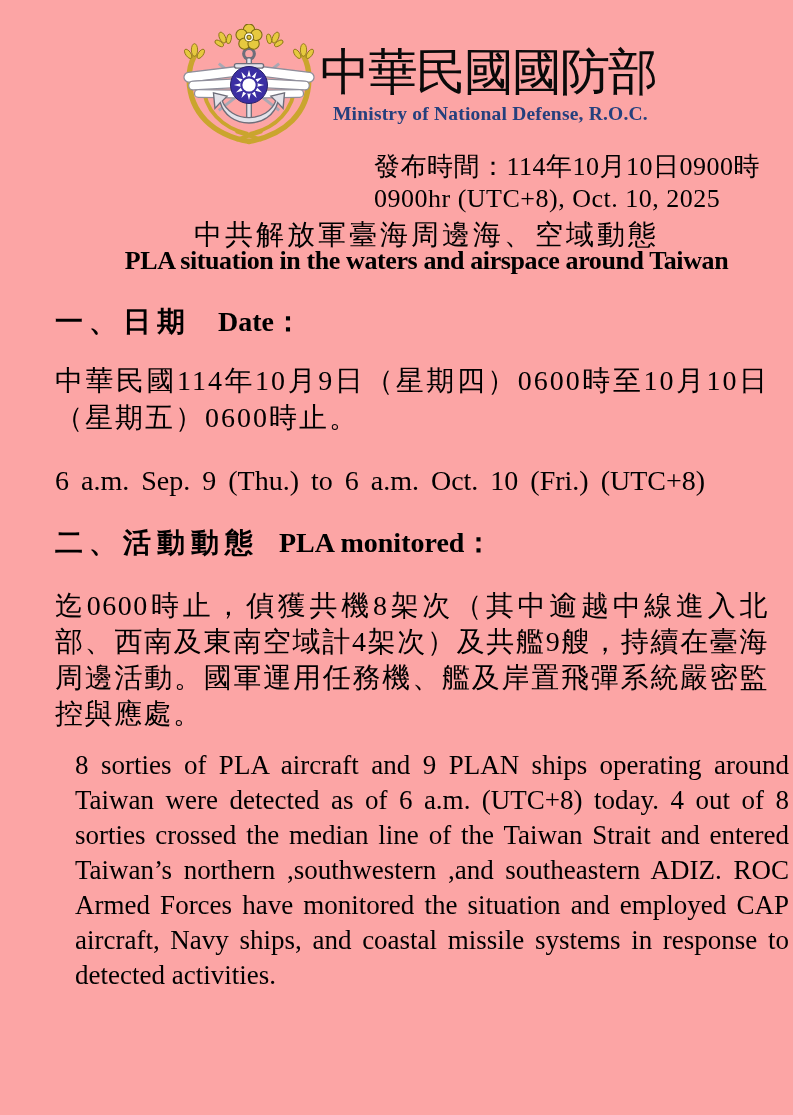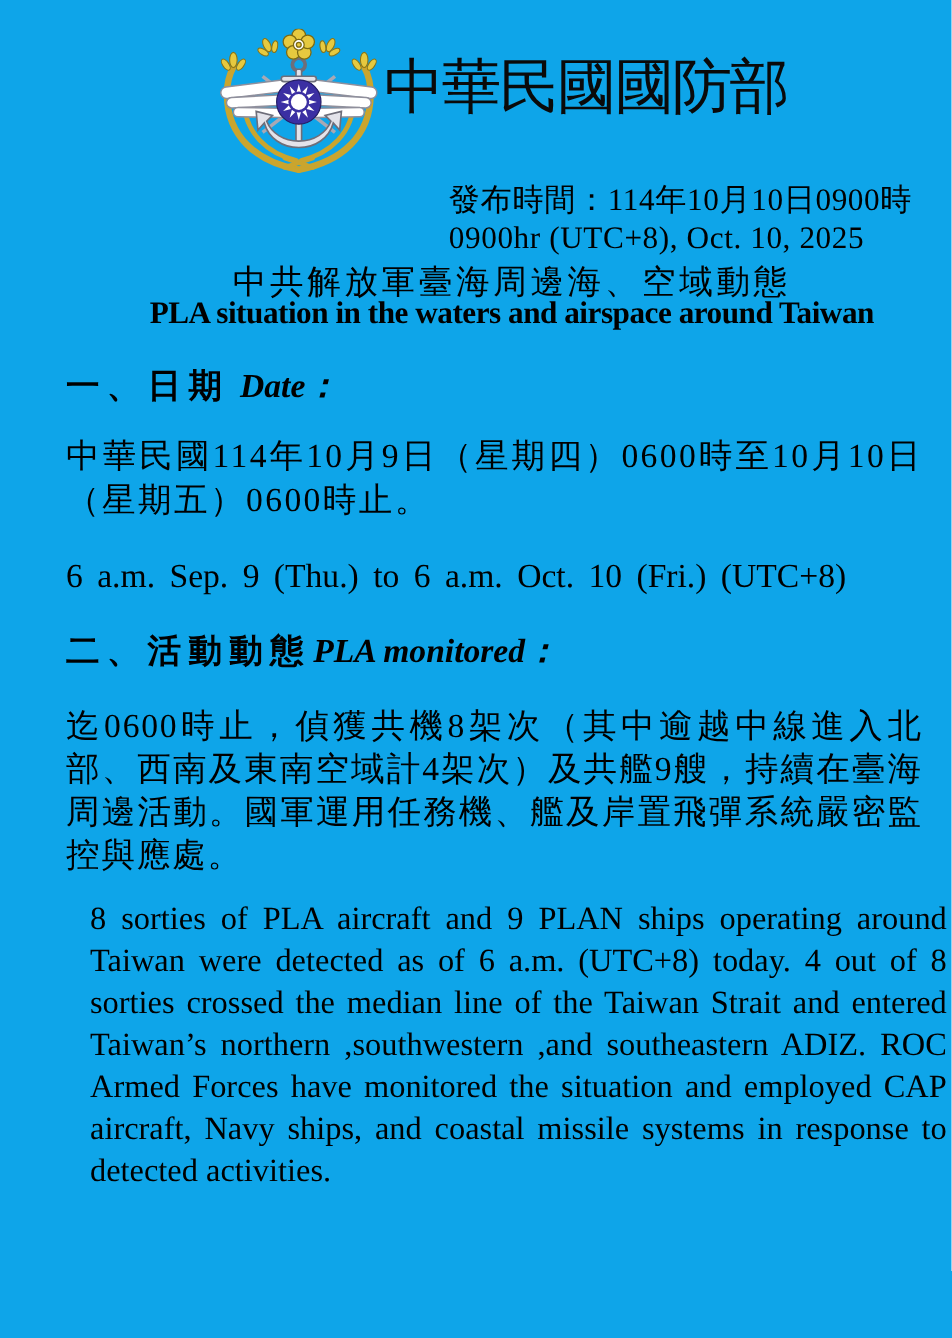--- a/index.html
+++ b/index.html
@@ -1,17 +1,17 @@
 <!DOCTYPE html>
 <html><head>
 <meta charset="utf-8">
 <style>
   html,body { margin:0; padding:0; background:#fff; }
   .page {
-    position:relative; width:793px; height:1115px; background:#0ea5e9;
+    position:relative; width:793px; height:1115px; background:#fca5a5;
     overflow:hidden; color:#000;
     font-family:"Liberation Serif","DejaVu Serif",serif;
   }
   .emblem { position:absolute; left:176px; top:24px; width:146px; height:122px; }
   .org-zh {
     position:absolute; left:320px; top:46px; font-size:50px; line-height:1.05;
     letter-spacing:-2px; white-space:nowrap; color:#0a0a0a;
   }
   .org-en {
     position:absolute; left:333px; top:103px; font-size:19.5px; font-weight:bold;
@@ -24,21 +24,21 @@
   .title-zh {
     position:absolute; left:60px; right:0; top:216px; text-align:center;
     font-size:28px; font-weight:normal; letter-spacing:3px; white-space:nowrap;
   }
   .title-en {
     position:absolute; left:60px; right:0; top:246px; text-align:center;
     font-size:26px; font-weight:bold; letter-spacing:-0.4px; white-space:nowrap;
   }
   .heading { position:absolute; left:55px; font-size:28px; font-weight:bold; white-space:nowrap; }
   .heading .zh { letter-spacing:6px; }
-  .heading .en { letter-spacing:0; margin-left:2px;font-style:italic; }
+  .heading .en { letter-spacing:0; margin-left:20px; }
   .h-date { top:303px; }
   .h-act  { top:524px; }
   .para { position:absolute; left:55px; width:714px; font-size:28px; text-align:justify; }
   .p-zh-date { top:362px; line-height:37px; letter-spacing:2px; }
   .p-en-date { top:463px; line-height:36px; word-spacing:5px; white-space:nowrap; text-align:left; }
   .p-zh-act  { top:588px; line-height:36px; letter-spacing:1.5px; }
   .p-en-act  { top:748px; line-height:35px; font-size:27px;margin-left:20px; }
 </style>
 </head>
 <body>
@@ -113,20 +113,21 @@
       <circle cx="75" cy="13" r="2.1" fill="#e6c93f"></circle>
     </g>
 
     <g stroke="#caa52e" stroke-width="4" stroke-linecap="round">
       <path d="M63,118 L87,110"></path>
       <path d="M63,110 L87,118"></path>
     </g>
   </svg>
 
   <div class="org-zh">中華民國國防部</div>
+  <div class="org-en">Ministry of National Defense, R.O.C.</div>
 
   <div class="release">
     <div>發布時間：114年10月10日0900時</div>
     <div>0900hr (UTC+8), Oct. 10, 2025</div>
   </div>
 
   <div class="title-zh">中共解放軍臺海周邊海、空域動態</div>
   <div class="title-en">PLA situation in the waters and airspace around Taiwan</div>
 
   <div class="heading h-date"><span class="zh">一、日期</span> <span class="en">Date：</span></div>

